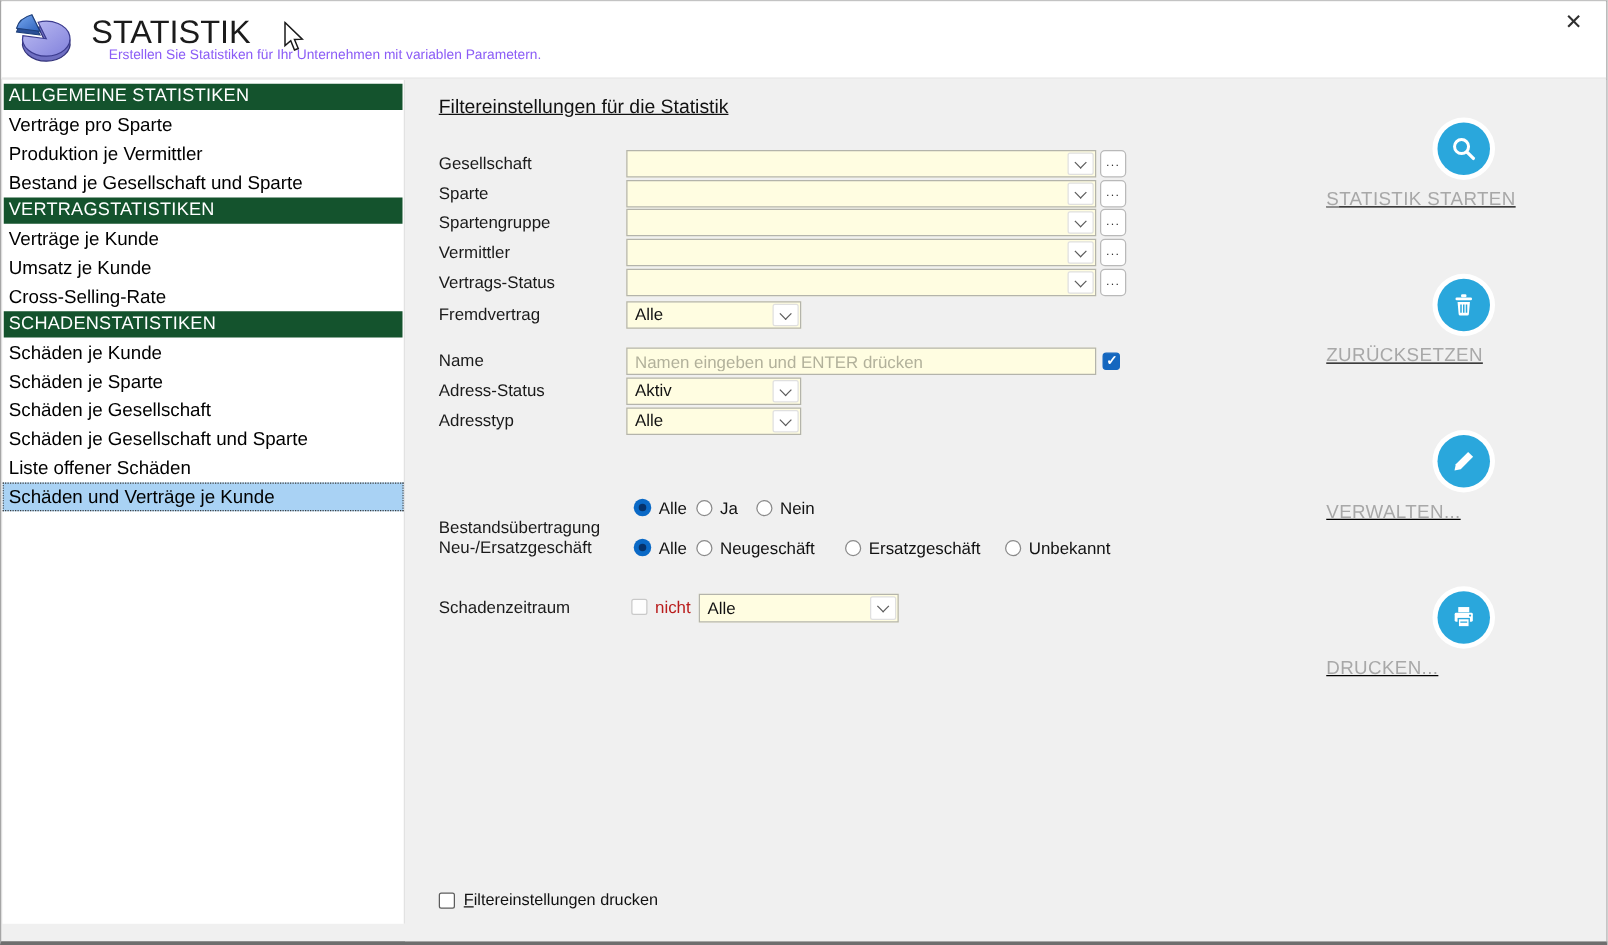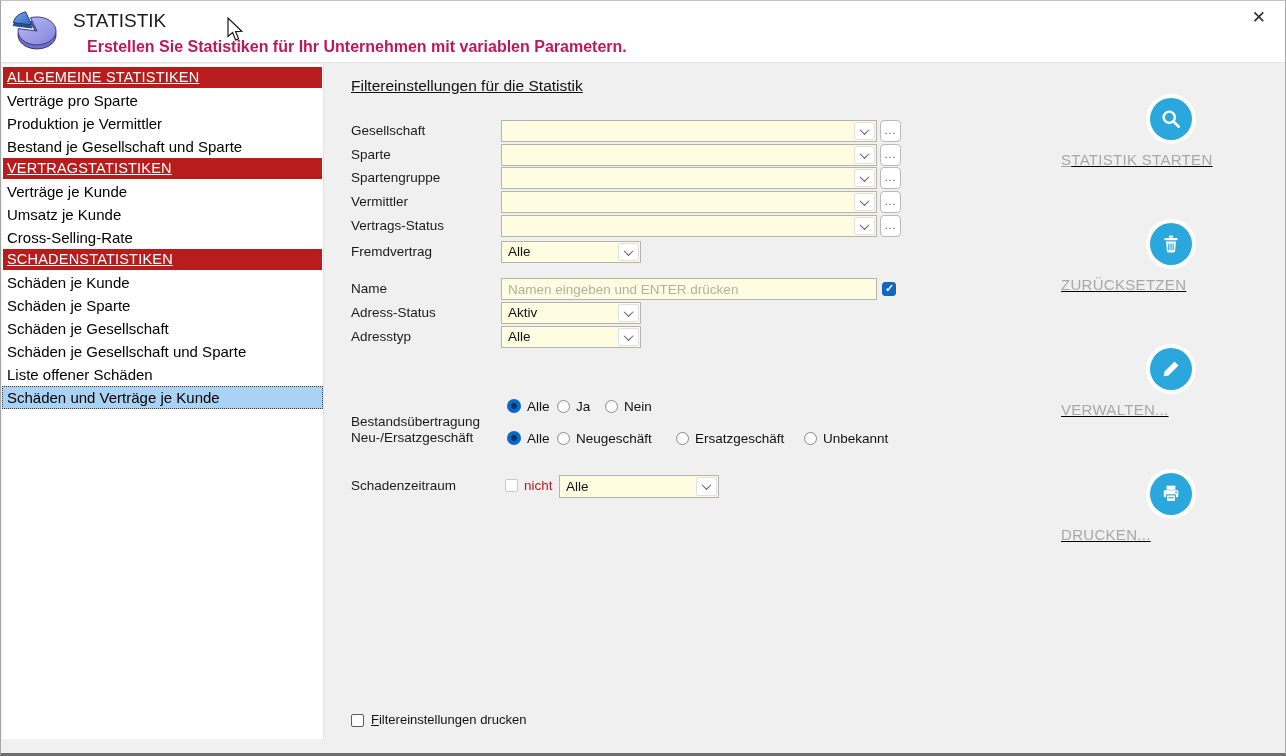--- a/index.html
+++ b/index.html
@@ -6,27 +6,27 @@
   * { box-sizing:border-box; }
   .window {
     position:relative; width:1286px; height:756px; overflow:hidden;
     background:#f0f0f0; font-family:"Liberation Sans", sans-serif;
     border-top:1px solid #c3c3c3; border-left:1px solid #a6a6a6;
     border-right:1px solid #a6a6a6; border-bottom:3px solid #6e6e6e;
   }
   
   .app-header { position:absolute; left:0; top:0; width:100%; height:62px; background:#ffffff; border-bottom:1px solid #e4e4e4; }
   .pie-icon { position:absolute; left:10px; top:4px; }
-  .app-title { position:absolute; left:72px; top:9px; font-size:19px; color:#1b1b1b; }
-  .app-subtitle { position:absolute; left:86px; top:37px; font-size:16px; color:#be185d;font-weight:bold; }
+  .app-title { position:absolute; left:72px; top:9px; font-size:26px; color:#1b1b1b; }
+  .app-subtitle { position:absolute; left:86px; top:37px; font-size:11px; color:#8b5cf6; }
   .close-btn { position:absolute; right:19px; top:7px; font-size:17px; color:#303030; cursor:default; font-weight:400; line-height:20px; }
   .mouse-cursor { position:absolute; left:226px; top:16px; }
   
   .sidebar { position:absolute; left:1px; top:63px; width:322px; height:675px; background:#ffffff; overflow:hidden; border-right:1px solid #e2e2e2; }
-  .side-header { height:21px; line-height:21px; margin:0 1px 1px 1px; background:#b91c1c; color:#ffffff; font-size:14.5px; padding-left:4px; letter-spacing:0.2px;text-decoration:underline; }
+  .side-header { height:21px; line-height:21px; margin:0 1px 1px 1px; background:#14532d; color:#ffffff; font-size:14.5px; padding-left:4px; letter-spacing:0.2px; }
   .side-header.first { margin-top:3px; }
   .side-item { height:23px; line-height:23px; font-size:15px; color:#000; padding-left:5px; }
   .side-item.selected { background:#a9d2f4; outline:1px dotted #3c3c3c; outline-offset:-1px; }
   
   .main { position:absolute; left:323px; top:63px; width:963px; height:693px; background:#f0f0f0; }
   .panel-heading { position:absolute; left:27px; top:13px; font-size:15.5px; color:#111; text-decoration:underline; }
   .flabel { position:absolute; left:27px; height:22px; line-height:22px; font-size:13.5px; color:#1a1a1a; }
   .combo { position:absolute; height:22px; background:#fffde1; border:1px solid #b4b4ab; }
   .combo .combo-value { position:absolute; left:6px; top:0; line-height:20px; font-size:13.5px; color:#111; }
   .arrow-btn { position:absolute; right:1px; top:1px; width:21px; height:18px; background:#ffffff; border:1px solid #e0e0e0; border-radius:2px; display:flex; align-items:center; justify-content:center; }

